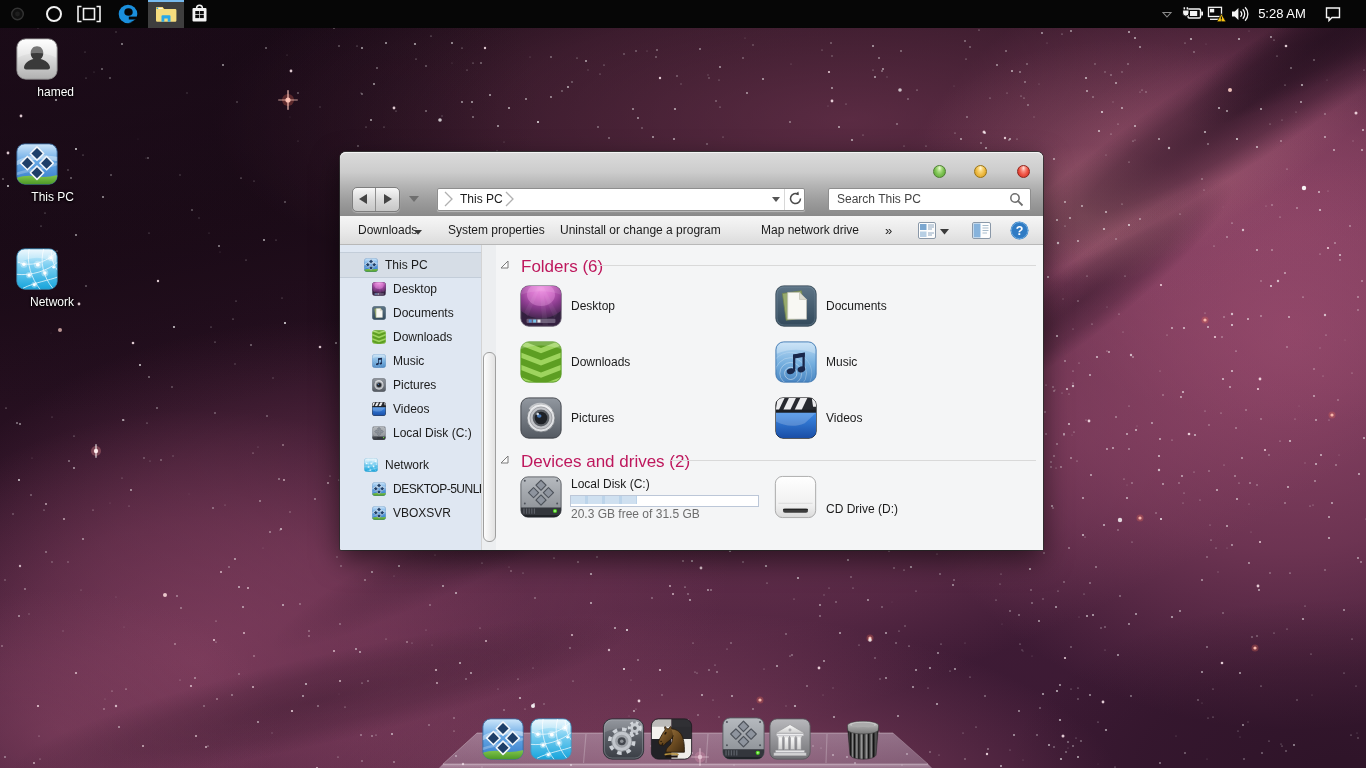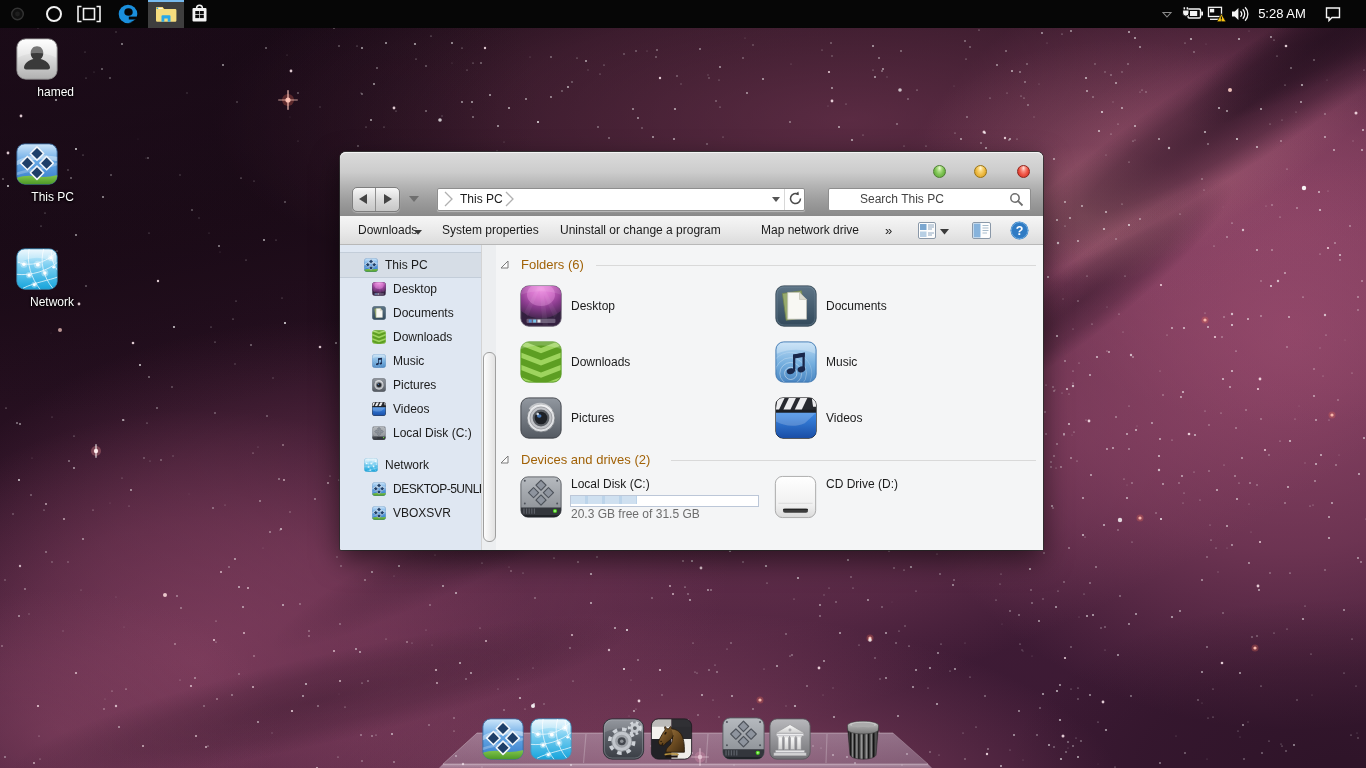--- a/index.html
+++ b/index.html
@@ -27,32 +27,32 @@
 #navbtns .div{position:absolute;left:22px;top:0;width:1px;height:23px;background:#8f8f8f;}
 #navbtns .arr{position:absolute;top:6px;width:0;height:0;border-top:5px solid transparent;border-bottom:5px solid transparent;}
 #navbtns .arr.l{left:6px;border-right:8px solid #444;}
 #navbtns .arr.r{left:31px;border-left:8px solid #444;}
 #histcaret{position:absolute;left:69px;top:44px;width:0;height:0;border-left:5px solid transparent;border-right:5px solid transparent;border-top:6px solid #6f6f6f;}
 #addr{position:absolute;left:97px;top:36px;width:366px;height:21px;background:#fff;border:1px solid #8e8e8e;border-radius:2px;box-shadow:0 1px 1px rgba(255,255,255,.4);}
 #addr .txt{position:absolute;left:22px;top:3px;font-size:12px;color:#1b1b1b;}
 #addr .caret{position:absolute;left:334px;top:8px;width:0;height:0;border-left:4px solid transparent;border-right:4px solid transparent;border-top:5px solid #555;}
 #addr .div{position:absolute;left:346px;top:0;width:1px;height:21px;background:#d8d8d8;}
 #search{position:absolute;left:488px;top:36px;width:201px;height:21px;background:#fff;border:1px solid #8e8e8e;border-radius:2px;}
-#search .ph{position:absolute;left:8px;top:3px;font-size:12px;color:#444;margin-left:23px;}
+#search .ph{position:absolute;left:8px;top:3px;font-size:12px;color:#444;}
 #cmdbar{position:absolute;left:0;top:63px;width:703px;height:30px;background:linear-gradient(#f6f6f6,#e9e9e9 55%,#dcdcdc);border-top:1px solid #8a8a8a;border-bottom:1px solid #b8b8b8;box-sizing:border-box;}
 .cmd{position:absolute;top:7px;font-size:12px;color:#1b1b1b;white-space:nowrap;}
 #mainarea{position:absolute;left:0;top:93px;width:703px;height:305px;background:#f4f5f6;border-radius:0 0 2px 2px;}
 #navpane{position:absolute;left:0;top:0;width:141px;height:305px;background:#dfe7f2;border-radius:0 0 0 2px;}
 #navscroll{position:absolute;left:141px;top:0;width:15px;height:305px;background:#eceef0;border-left:1px solid #d4d4d4;box-sizing:border-box;}
 #navthumb{position:absolute;left:143px;top:107px;width:11px;height:188px;background:linear-gradient(90deg,#fdfdfd,#e2e2e2);border:1px solid #9f9f9f;border-radius:6px;}
 .nrow{position:absolute;height:24px;line-height:24px;font-size:12px;color:#1b1b1b;white-space:nowrap;}
 .nrow svg{position:absolute;top:5px;}
 #navsel{position:absolute;left:0;top:7px;width:141px;height:24px;background:#d6dde6;border-top:1px solid #c3cdd9;border-bottom:1px solid #c3cdd9;}
 .content{position:absolute;left:156px;top:0;width:547px;height:305px;background:#f4f5f6;}
-.ghead{position:absolute;font-size:13px;color:#a16207;white-space:nowrap;}
+.ghead{position:absolute;font-size:17px;color:#be185d;white-space:nowrap;}
 .ghead .tri{position:absolute;left:-21px;top:3px;width:9px;height:9px;}
 .gline{position:absolute;height:1px;background:#d9d9d9;}
 .fitem{position:absolute;}
 .fitem .nm{position:absolute;left:51px;top:14px;font-size:12px;color:#1b1b1b;white-space:nowrap;}
 
 #dock{left:0;top:690px;width:1366px;height:78px;z-index:20;}
 #dock svg{position:absolute;left:0;top:0;}
 .dkic{position:absolute;z-index:22;}
 </style></head>
 <body>
@@ -1837,21 +1837,21 @@
             <circle cx="6" cy="6" r="4.2" fill="none" stroke="#6e6e6e" stroke-width="1.5"></circle>
             <path d="M9.2 9.2 L13.5 13.5" stroke="#6e6e6e" stroke-width="1.8"></path>
           </svg>
 </div>
 </div>
 <div id="cmdbar">
 <span class="cmd" style="left:18px">Downloads</span>
 <svg class="cmd" style="left:74px;top:14px" width="8" height="5">
           <path d="M0 0 L8 0 L4 4.8z" fill="#3a3a3a"></path>
         </svg>
-<span class="cmd" style="left:102px">System properties</span>
+<span class="cmd" style="left:108px">System properties</span>
 <span class="cmd" style="left:220px">Uninstall or change a program</span>
 <span class="cmd" style="left:421px">Map network drive</span>
 <span class="cmd" style="left:545px;font-size:13px">»</span>
 <svg class="cmd" style="left:578px;top:6px" width="18" height="17" viewBox="0 0 18 17">
           <rect x="0.5" y="0.5" width="17" height="16" rx="1.5" fill="#fdfdfd" stroke="#8a98a8"></rect>
           <rect x="2" y="2" width="6.5" height="6" fill="#7ba7d0"></rect>
           <rect x="2" y="9.5" width="6.5" height="5.5" fill="#b7cfe4"></rect>
           <path d="M10 3h6M10 5h6M10 7h4M10 11h6M10 13h4" stroke="#90a8c0" stroke-width="1"></path>
         </svg>
 <svg class="cmd" style="left:600px;top:13px" width="9" height="6">
@@ -1937,21 +1937,21 @@
 <div class="fitem" style="left:24px;top:231px"><svg width="42" height="42">
               <use href="#s-disk"></use>
             </svg>
 <span class="nm" style="top:1px">Local Disk (C:)</span>
 <div style="position:absolute;left:50px;top:19px;width:187px;height:10px;border:1px solid #bcc7d8;background:#fff"></div>
 <div style="position:absolute;left:51px;top:20px;width:66px;height:8px;background:repeating-linear-gradient(90deg,#cfe0f0 0,#cfe0f0 14px,#bcd4ea 14px,#bcd4ea 17px),linear-gradient(#dce9f6,#c2d9ee)"></div>
 <span class="nm" style="top:31px;color:#6d6d6d">20.3 GB free of 31.5 GB</span>
 </div>
 <div class="fitem" style="left:278px;top:229px"><svg width="43" height="46" viewBox="0 0 48 48">
               <use href="#s-cd"></use>
-            </svg><span class="nm" style="left:52px;top:3px">CD Drive (D:)</span></div>
+            </svg><span class="nm" style="left:52px;top:28px">CD Drive (D:)</span></div>
 </div>
 </div>
 </div>
 <div id="dock" class="abs">
 <svg width="1366" height="78" viewBox="0 0 1366 78">
 <defs>
 <linearGradient id="g-shelf" x1="0" y1="0" x2="0" y2="1">
             <stop offset="0" stop-color="#cdb8cb" stop-opacity="0.5"></stop>
             <stop offset="1" stop-color="#b7a0b5" stop-opacity="0.42"></stop>
           </linearGradient>

